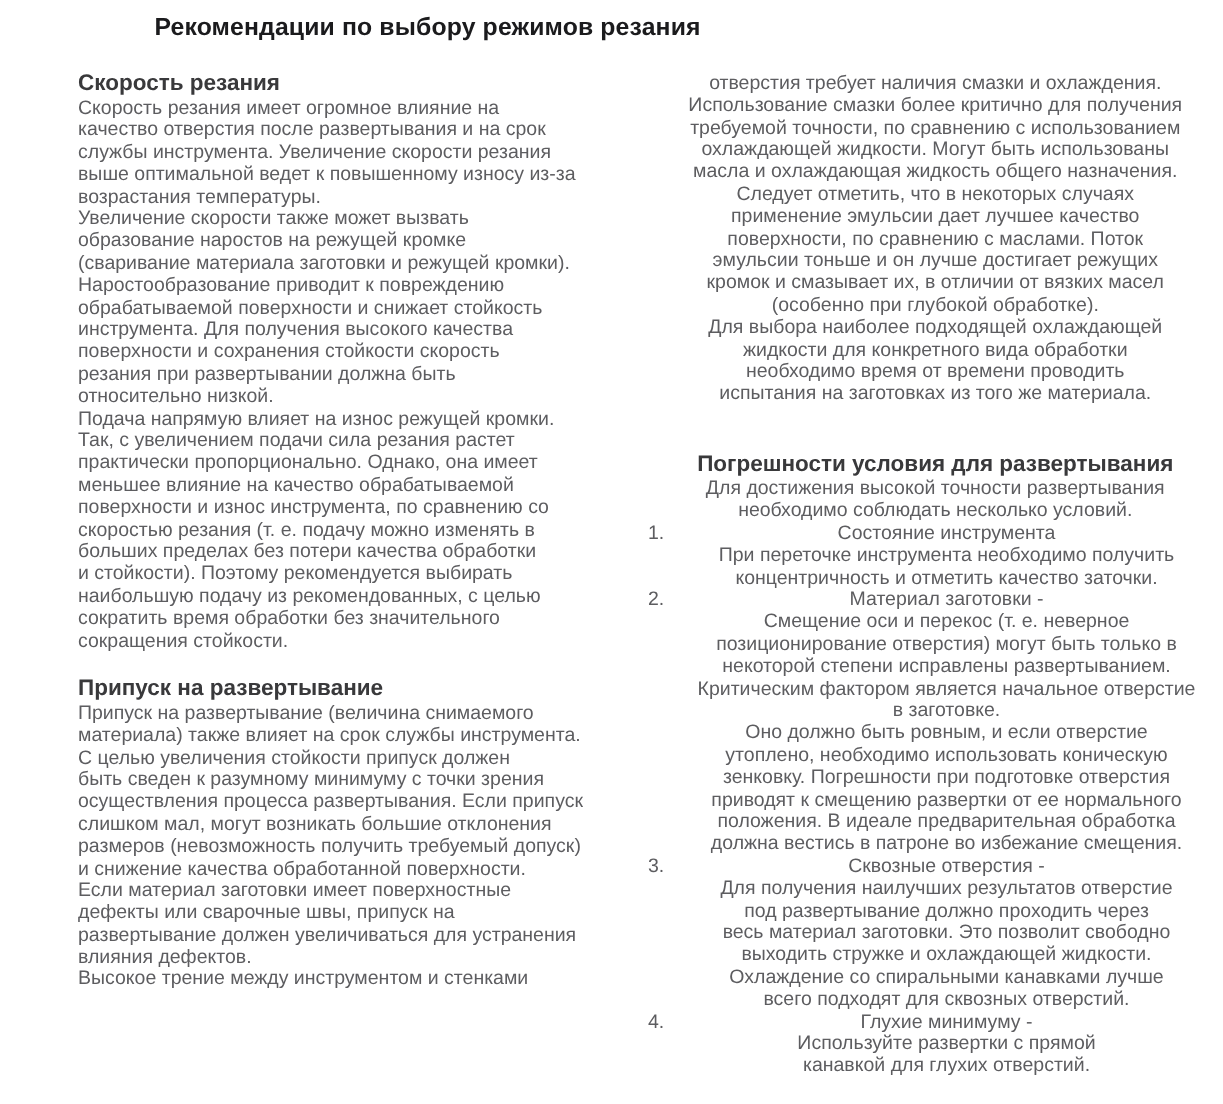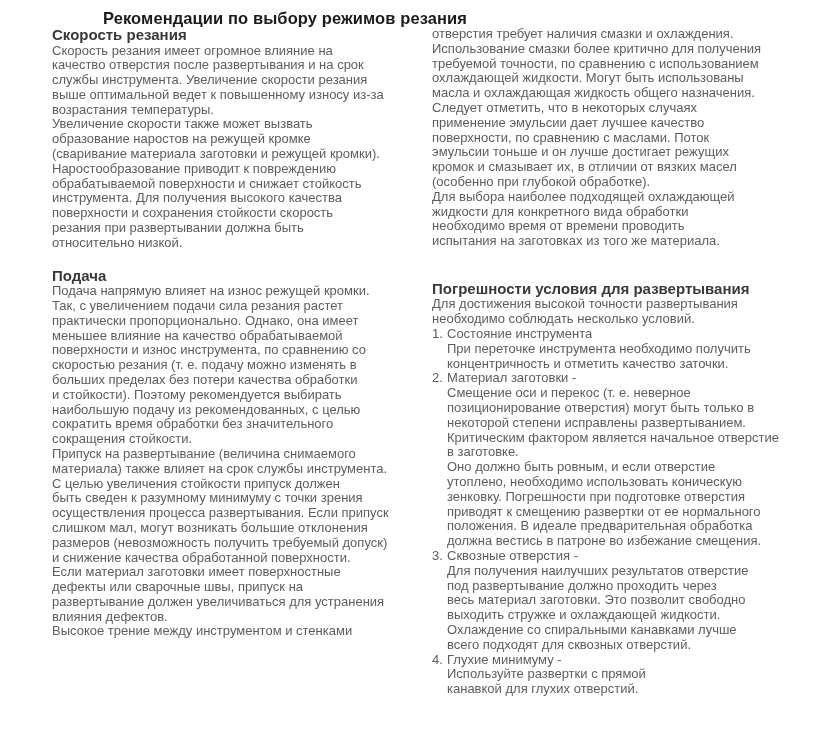--- a/index.html
+++ b/index.html
@@ -22,28 +22,29 @@
   .title {
     margin: 0 0 0 51px;
     font-size: 16.5px;
     line-height: 17px;
     font-weight: bold;
     color: #1b1b1d;
     letter-spacing: 0.1px;
   }
   .cols {
     display: flex;
+    margin-top: 21px;
   }
   .col {
     font-size: 13px;
     line-height: 14.8px;
     color: #5d5d60;
   }
   .col-left  { width: 380px; flex: 0 0 380px; }
-  .col-right { width: 383px; flex: 0 0 383px; }
+  .col-right { width: 383px; flex: 0 0 383px; text-align: center; }
   h2 {
     margin: 17px 0 1px 0;
     font-size: 15px;
     line-height: 15.5px;
     font-weight: bold;
     color: #39393b;
   }
   section.first h2 { margin-top: 0; }
   h2.mt-lg { margin-top: 32px; }
   p {
@@ -92,35 +93,35 @@
 (сваривание материала заготовки и режущей кромки).
 Наростообразование приводит к повреждению
 обрабатываемой поверхности и снижает стойкость
 инструмента. Для получения высокого качества
 поверхности и сохранения стойкости скорость
 резания при развертывании должна быть
 относительно низкой.</p>
       </section>
 
       <section>
-        <h2>Подача</h2>
         <p>Подача напрямую влияет на износ режущей кромки.
 Так, с увеличением подачи сила резания растет
 практически пропорционально. Однако, она имеет
 меньшее влияние на качество обрабатываемой
 поверхности и износ инструмента, по сравнению со
 скоростью резания (т. е. подачу можно изменять в
 больших пределах без потери качества обработки
 и стойкости). Поэтому рекомендуется выбирать
 наибольшую подачу из рекомендованных, с целью
 сократить время обработки без значительного
 сокращения стойкости.</p>
       </section>
 
       <section>
+        <h2>Припуск на развертывание</h2>
         <p>Припуск на развертывание (величина снимаемого
 материала) также влияет на срок службы инструмента.
 С целью увеличения стойкости припуск должен
 быть сведен к разумному минимуму с точки зрения
 осуществления процесса развертывания. Если припуск
 слишком мал, могут возникать большие отклонения
 размеров (невозможность получить требуемый допуск)
 и снижение качества обработанной поверхности.
 Если материал заготовки имеет поверхностные
 дефекты или сварочные швы, припуск на

